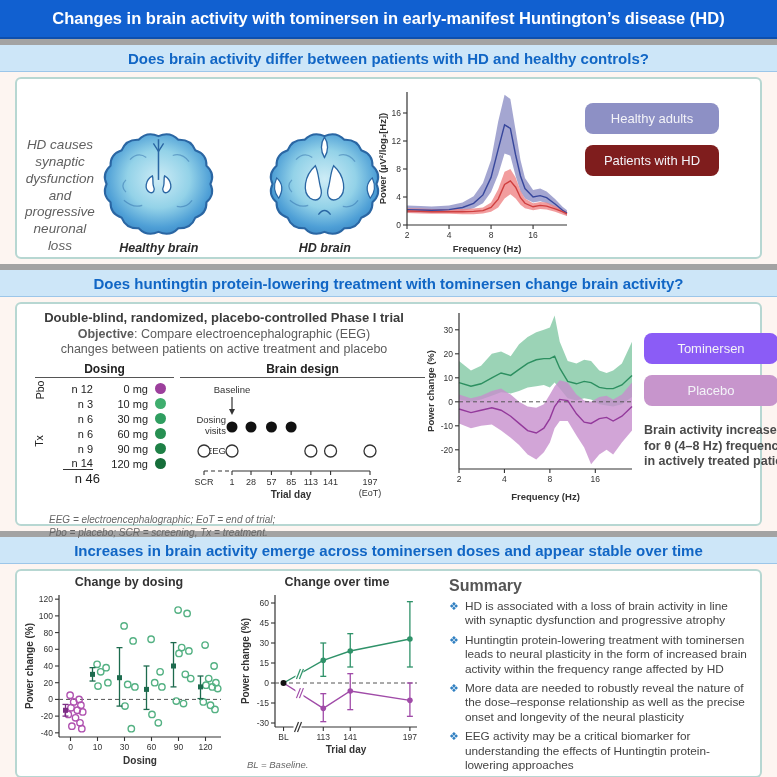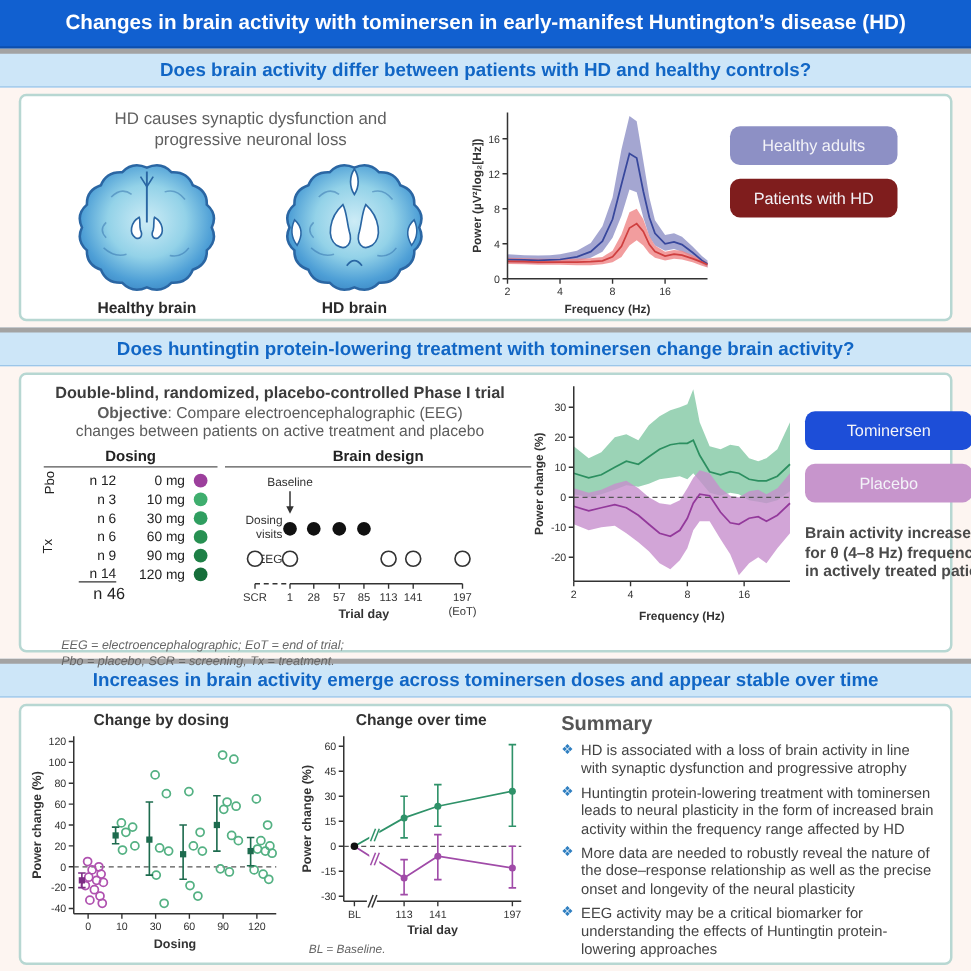--- a/index.html
+++ b/index.html
@@ -1,26 +1,26 @@
 <!DOCTYPE html>
 <html><head>
 <meta charset="utf-8">
 <style>
   html,body{margin:0;padding:0;}
   body{width:777px;height:777px;background:#fdf5f1;font-family:"Liberation Sans",sans-serif;overflow:hidden;}
   .topbar,.botbar{background:#1160d0;color:#fff;font-weight:bold;display:flex;align-items:center;justify-content:center;text-align:center;}
   .topbar{height:37px;font-size:16.5px;border-bottom:2px solid #0d4fae;}
   .botbar{height:31px;font-size:15.5px;margin-top:3px;border-top:2px solid #0d4fae;}
-  .qbar{height:26px;background:#cde6f8;color:#1166c5;font-weight:bold;font-size:15px;display:flex;align-items:center;justify-content:center;border-top:4px solid #a3a3a3;border-bottom:1px solid #9cc6e9;}
+  .qbar{height:26px;background:#cde6f8;color:#1166c5;font-weight:bold;font-size:15px;display:flex;align-items:center;justify-content:center;border-top:6px solid #a3a3a3;border-bottom:1px solid #9cc6e9;}
   .card{margin:5px 15px;background:#fff;border:2px solid #b7d7d2;border-radius:6px;position:relative;}
   #card1{height:178px;}
   #card2{height:220px;}
   #card3{height:205px;}
   .s1{display:flex;padding:4px 8px;}
-  .s1-left{width:352px;display:flex;flex-direction:column;align-items:center;}
+  .s1-left{width:352px;display:flex;flex-direction:row;align-items:flex-end;font-style:italic;}
   .s1-caption{font-size:13.5px;color:#5f5f5f;text-align:center;margin-top:6px;white-space:pre-line;line-height:1.25;}
   .brains-row{display:flex;gap:38px;margin-top:4px;}
   .brain-fig{display:flex;flex-direction:column;align-items:center;}
   .brain-label{font-weight:bold;font-size:12.5px;color:#2b2b2b;margin-top:0px;}
   .s1-right{flex:1;display:flex;padding-top:4px;}
   .legend-col{margin-left:10px;margin-top:16px;width:168px;display:flex;flex-direction:column;}
   .pill{width:134px;height:31px;border-radius:8px;color:#f3f3f8;font-size:13px;display:flex;align-items:center;justify-content:center;margin-bottom:11px;}
   .side-note{font-weight:bold;font-size:12.5px;color:#4a4a4a;line-height:1.25;margin-top:6px;}
   .s2{display:flex;padding:3px 6px;}
   .s2-left{width:402px;}
@@ -275,21 +275,21 @@
             <line x1="79.43836956143448" y1="162" x2="79.43836956143448" y2="166" stroke="#333" stroke-width="1.1"></line>
             <text x="79.43836956143448" y="175" font-size="8.5" fill="#333" text-anchor="middle">4</text>
             <line x1="124.87673912286897" y1="162" x2="124.87673912286897" y2="166" stroke="#333" stroke-width="1.1"></line>
             <text x="124.87673912286897" y="175" font-size="8.5" fill="#333" text-anchor="middle">8</text>
             <line x1="170.31510868430345" y1="162" x2="170.31510868430345" y2="166" stroke="#333" stroke-width="1.1"></line>
             <text x="170.31510868430345" y="175" font-size="8.5" fill="#333" text-anchor="middle">16</text>
             <text x="120.5" y="193" font-size="9.5" fill="#333" text-anchor="middle" font-weight="bold">Frequency (Hz)</text>
             <text x="0" y="0" font-size="9.5" fill="#333" text-anchor="middle" font-weight="bold" transform="translate(9,84) rotate(-90)">Power change (%)</text>
           </svg>
         <div class="legend-col s2-legend">
-          <div class="pill" id="pill-tom" style="background: #1d4ed8;">Tominersen</div>
+          <div class="pill" id="pill-tom" style="background: #8b5cf6;">Tominersen</div>
           <div class="pill" id="pill-pbo" style="background: rgb(199, 149, 204);">Placebo</div>
           <div class="side-note">Brain activity increases for θ (4–8 Hz) frequencies in actively treated patients</div>
         </div>
       </div>
     </div>
   </div>
 
   <div class="qbar">
     <span>Increases in brain activity emerge across tominersen doses and appear stable over time</span>
   </div>

